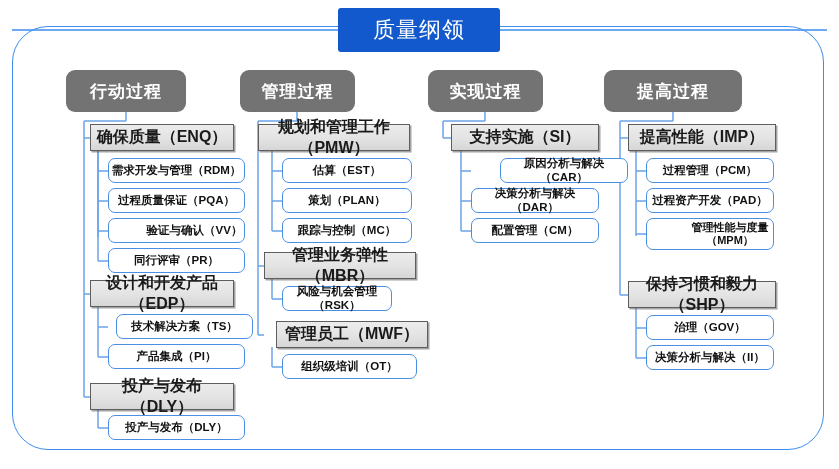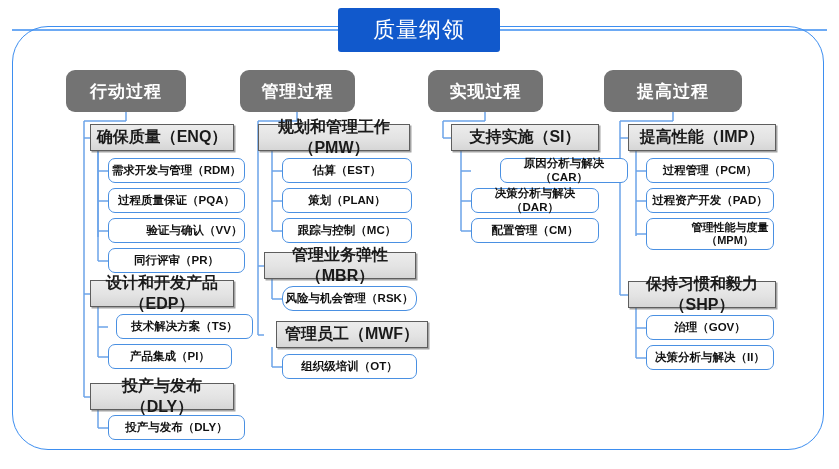--- a/index.html
+++ b/index.html
@@ -163,36 +163,36 @@
   </div>
 
   <div class="n2" style="left:90px;top:124px;width:144px;height:27px;">确保质量（ENQ）</div>
   <div class="n3" style="left:108px;top:158px;width:137px;height:25px;">需求开发与管理（RDM）</div>
   <div class="n3" style="left:108px;top:188px;width:137px;height:25px;">过程质量保证（PQA）</div>
   <div class="n3" style="left:108px;top:218px;width:137px;height:25px;padding-left:36px;">验证与确认（VV）</div>
   <div class="n3" style="left:108px;top:248px;width:137px;height:25px;">同行评审（PR）</div>
 
   <div class="n2" style="left:90px;top:280px;width:144px;height:27px;">设计和开发产品（EDP）</div>
   <div class="n3" style="left:116px;top:314px;width:137px;height:25px;">技术解决方案（TS）</div>
-  <div class="n3" style="left:108px;top:344px;width:124px;height:25px;">产品集成（PI）</div>
+  <div class="n3" style="left:108px;top:344px;width:137px;height:25px;">产品集成（PI）</div>
 
   <div class="n2" style="left:90px;top:383px;width:144px;height:27px;">投产与发布（DLY）</div>
   <div class="n3" style="left:108px;top:415px;width:137px;height:25px;">投产与发布（DLY）</div>
 
   <div class="col" style="left:240px;top:70px;width:115px;">
     <div class="col-head">管理过程</div>
   </div>
 
   <div class="n2" style="left:248px;top:124px;width:152px;height:27px;margin-left:10px;">规划和管理工作（PMW）</div>
   <div class="n3" style="left:282px;top:188px;width:130px;height:25px;">策划（PLAN）</div>
   <div class="n3" style="left:282px;top:158px;width:130px;height:25px;">估算（EST）</div>
   <div class="n3" style="left:282px;top:218px;width:130px;height:25px;">跟踪与控制（MC）</div>
 
   <div class="n2" style="left:264px;top:252px;width:152px;height:27px;">管理业务弹性（MBR）</div>
-  <div class="n3" style="left:282px;top:286px;width:135px;height:25px;border-radius:11px;">风险与机会管理（RSK）</div>
+  <div class="n3" style="left:282px;top:286px;width:110px;height:25px;">风险与机会管理（RSK）</div>
 
   <div class="n2" style="left:264px;top:321px;width:152px;height:27px;margin-left:12px;">管理员工（MWF）</div>
   <div class="n3" style="left:282px;top:354px;width:135px;height:25px;">组织级培训（OT）</div>
 
   <div class="col" style="left:428px;top:70px;width:115px;">
     <div class="col-head">实现过程</div>
   </div>
 
   <div class="n2" style="left:451px;top:124px;width:148px;height:27px;">支持实施（SI）</div>
   <div class="n3" style="left:471px;top:158px;width:128px;height:25px;margin-left:29px;">原因分析与解决（CAR）</div>

